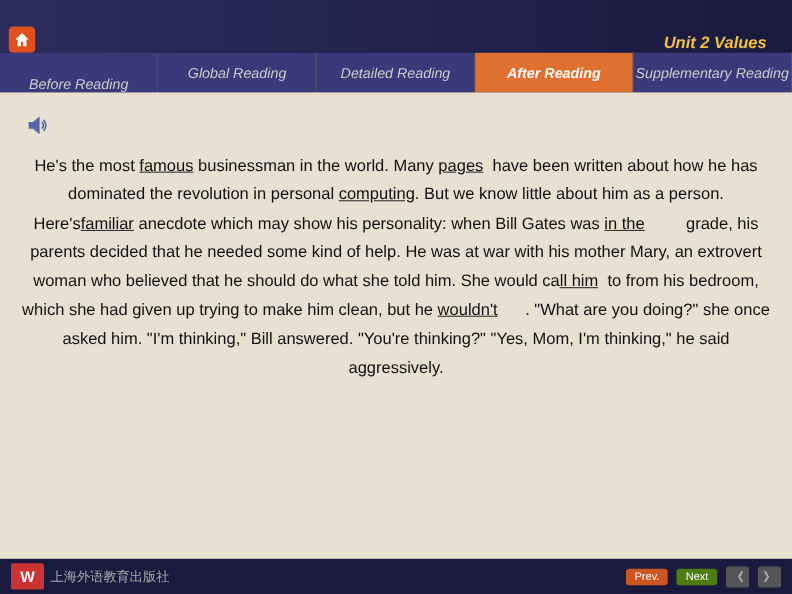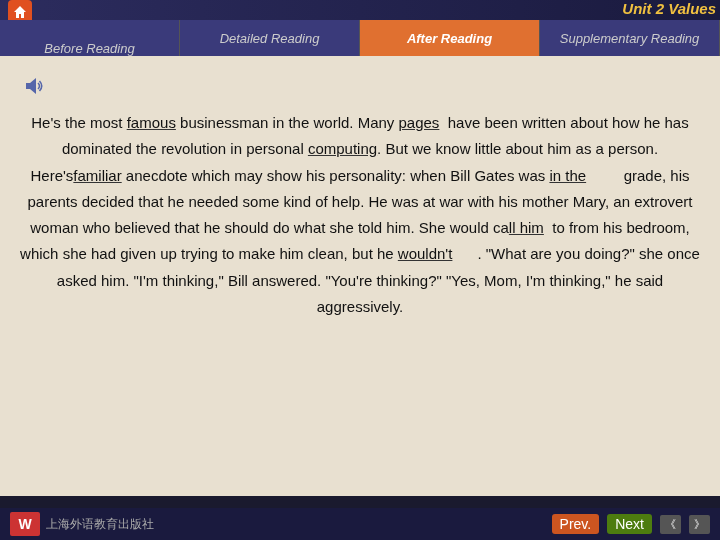--- a/index.html
+++ b/index.html
@@ -7,26 +7,26 @@
       width: 720px;
       height: 540px;
       background: #1a1a2e;
       font-family: Arial, sans-serif;
       overflow: hidden;
       position: relative;
     }
 
     .top-bar {
       width: 100%;
-      height: 20px;
+      height: 48px;
       background: linear-gradient(to right, #2c2c5e, #1a1a3e);
       display: flex;
-      align-items: flex-start;
+      align-items: flex-end;
       justify-content: flex-end;
-      padding-right: 4px;
+      padding-right: 23px;
     }
 
     .unit-title {
       color: #f0c040;
       font-size: 15px;
       font-weight: bold;
       font-style: italic;
     }
 
     .top-bar-left {
@@ -144,21 +144,21 @@
       color: #aaa;
       font-size: 10px;
     }
 
     .nav-btn {
       background: #e07030;
       color: #fff;
       border: none;
       border-radius: 3px;
       padding: 2px 8px;
-      font-size: 14px;
+      font-size: 10px;
       cursor: pointer;
     }
 
     .nav-btn.prev {
       background: #cc5520;
     }
 
     .nav-btn.next {
       background: #4d7c0f;
     }
@@ -201,20 +201,23 @@
         <polygon points="7,1 1,7 3,7 3,13 6,13 6,9 8,9 8,13 11,13 11,7 13,7"></polygon>
       </svg>
     </div>
   </div>
   <span class="unit-title">Unit 2  Values</span>
 </div>
 
 <div class="nav-tabs">
   <div class="nav-tab">
     <span>Before Reading</span>
+  </div>
+  <div class="nav-tab">
+    <span>Global Reading</span>
   </div>
   <div class="nav-tab">
     <span>Detailed Reading</span>
   </div>
   <div class="nav-tab active">
     <span>After Reading</span>
   </div>
   <div class="nav-tab">
     <span>Supplementary Reading</span>
   </div>

